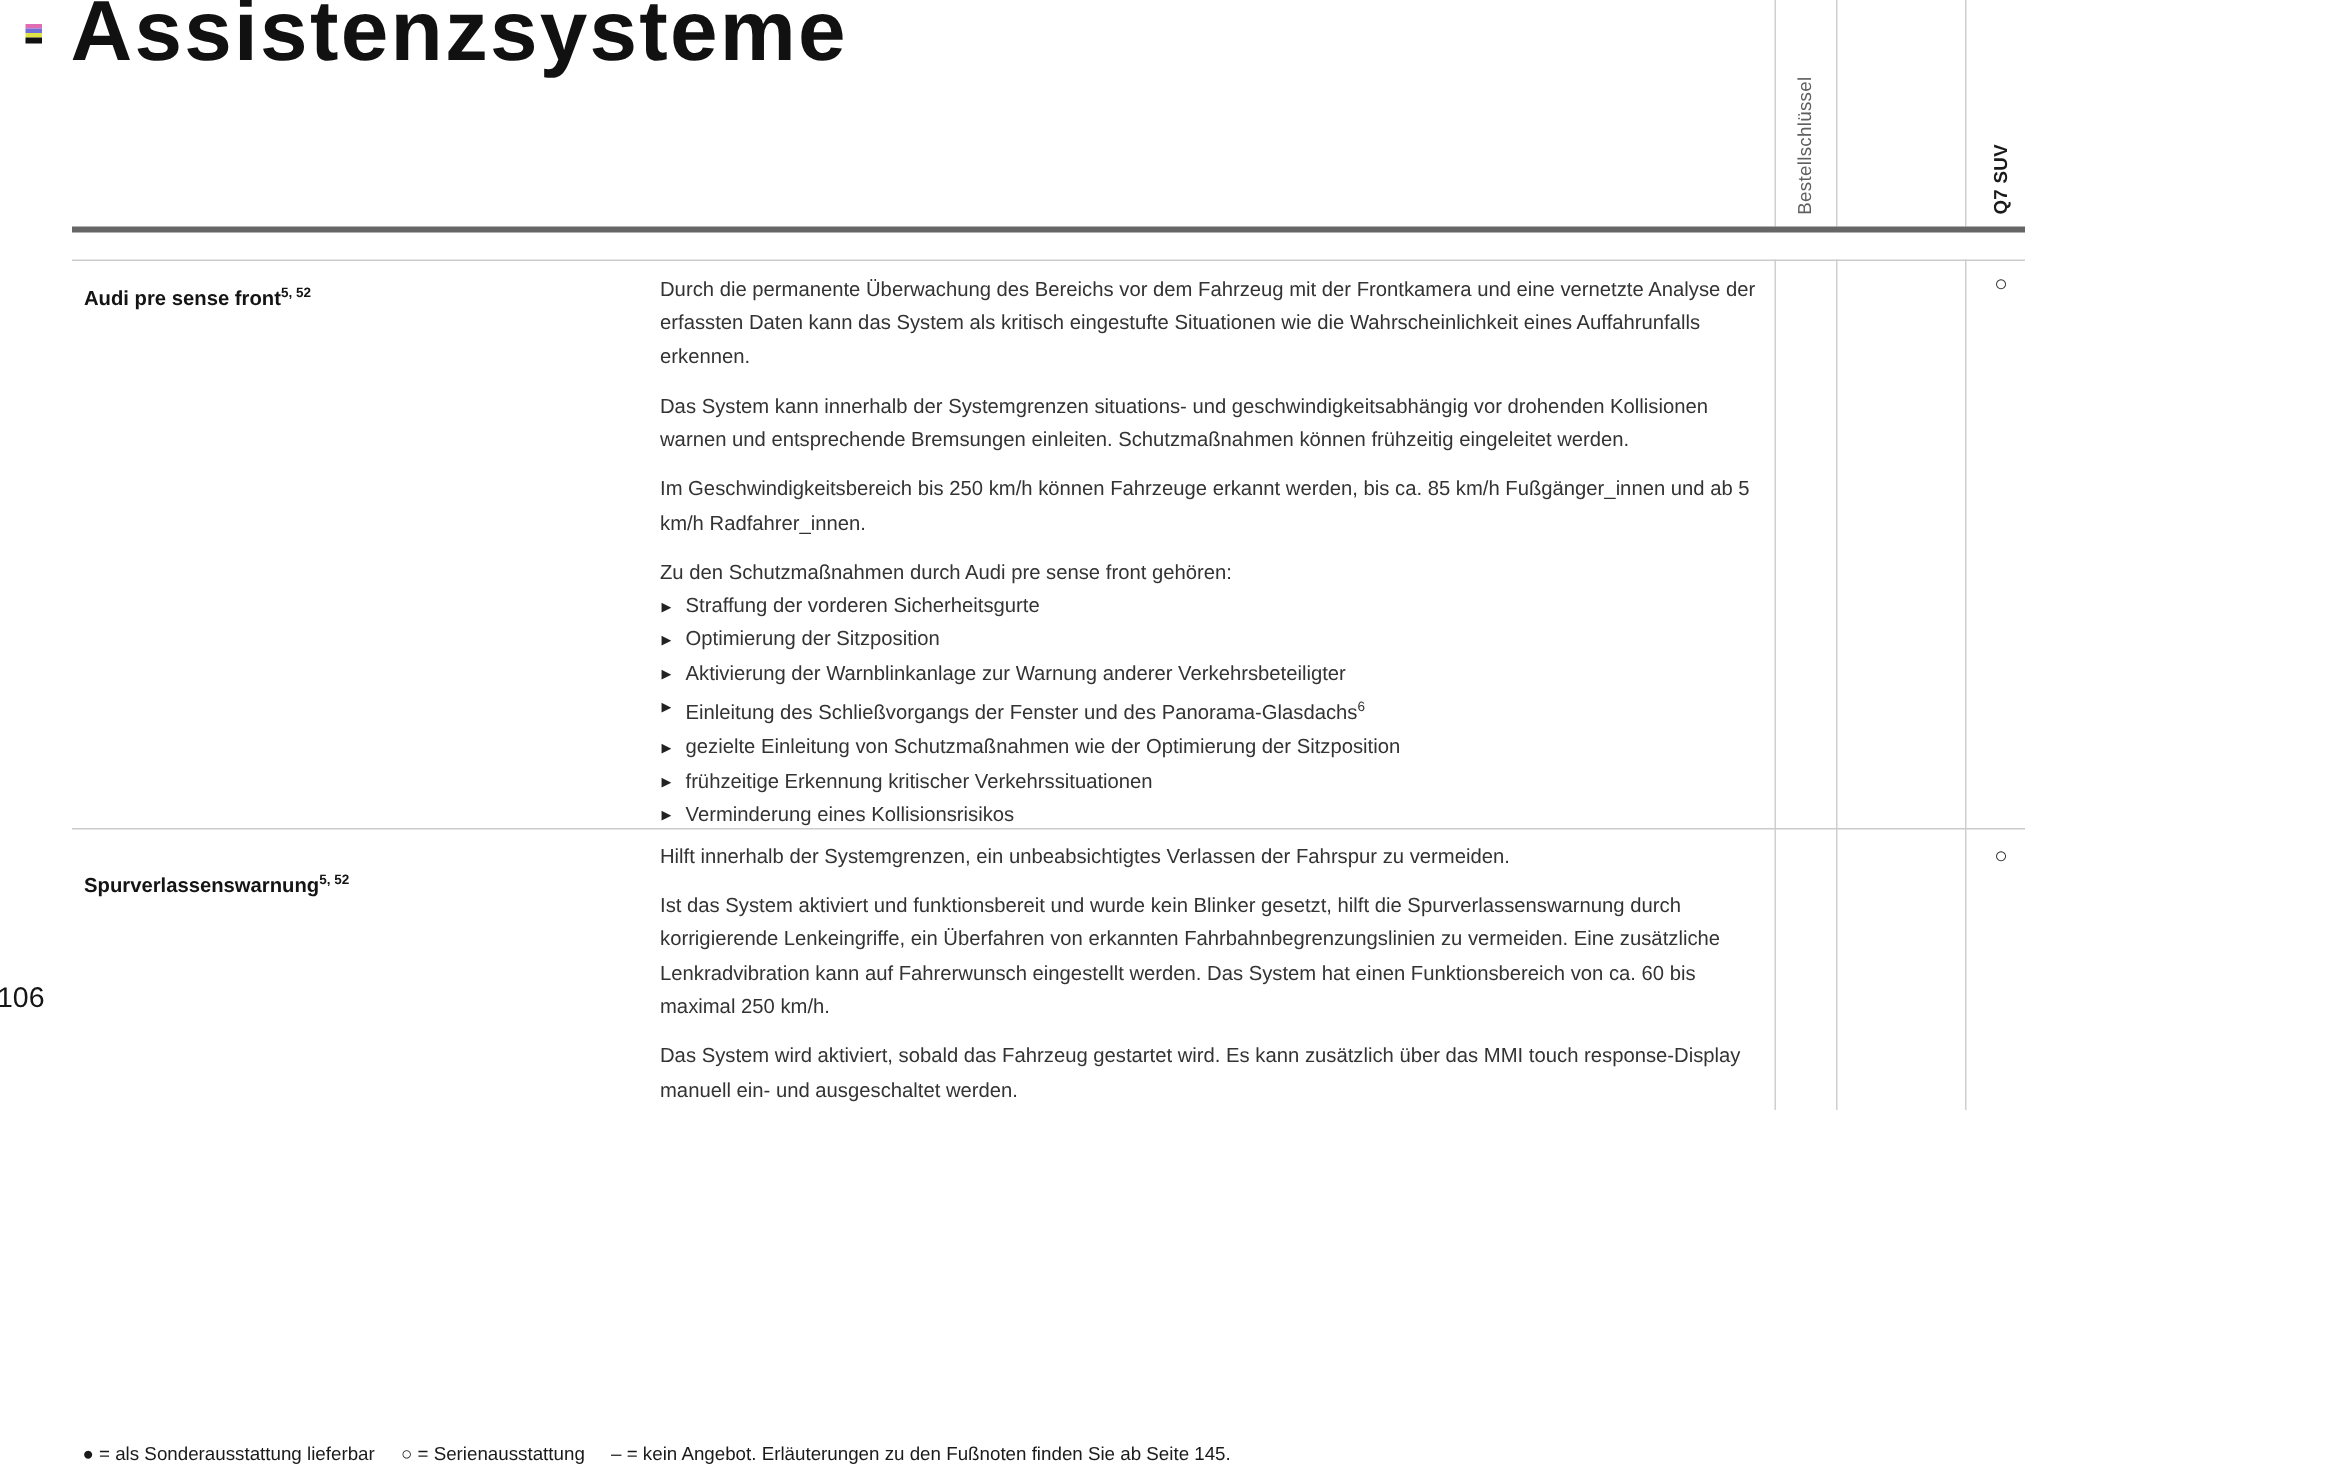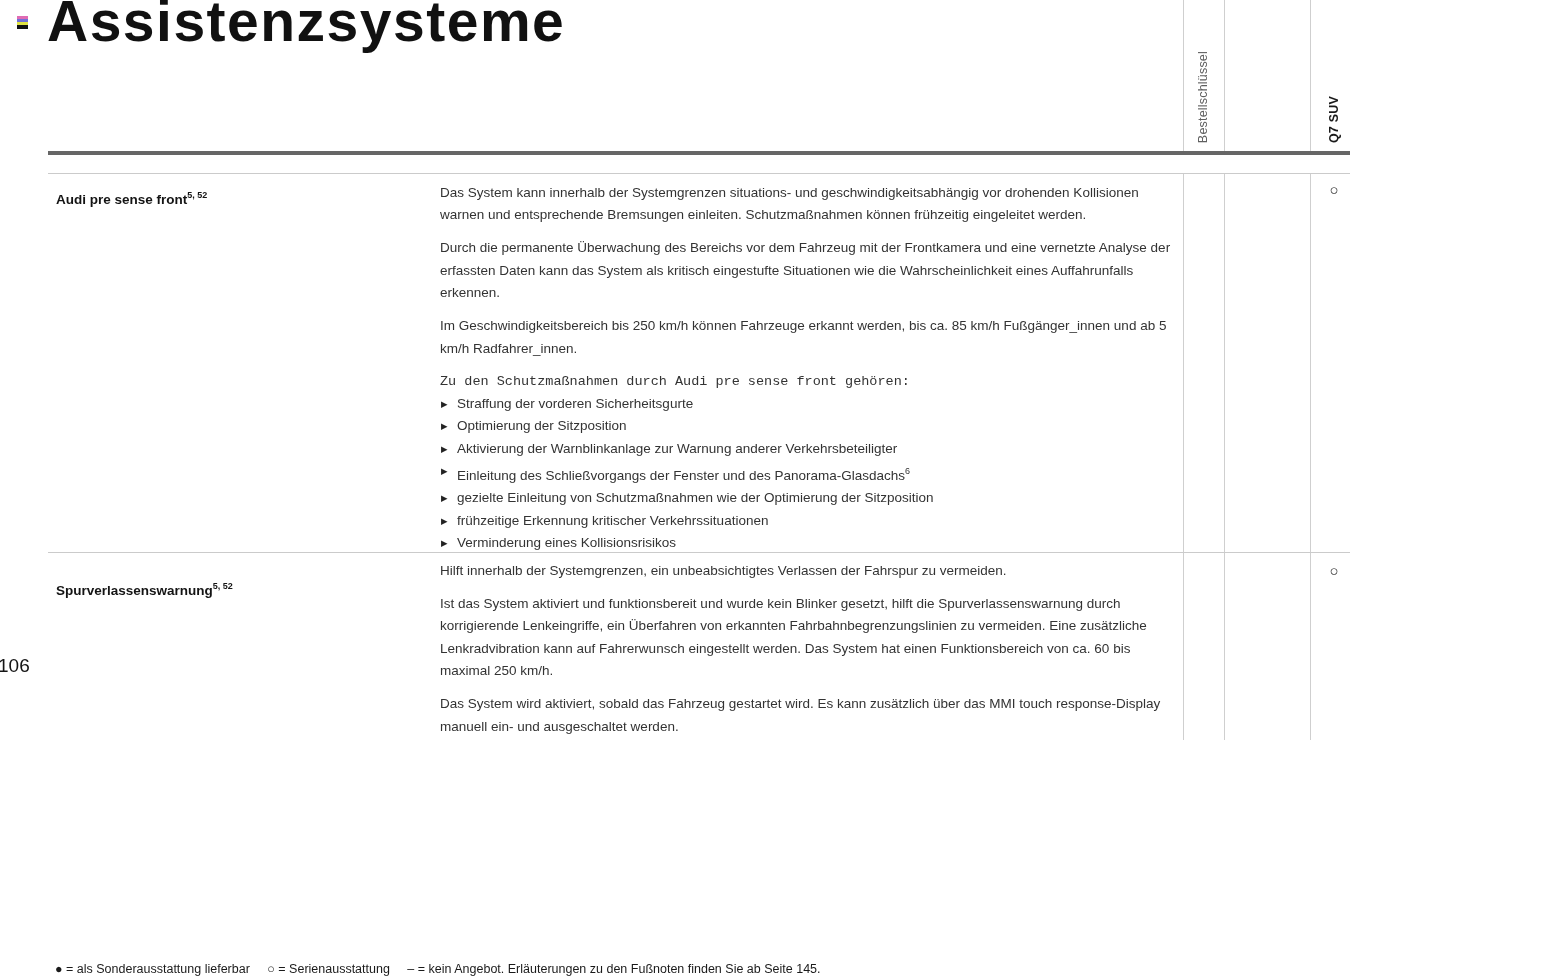--- a/index.html
+++ b/index.html
@@ -26,21 +26,21 @@
   .eur { position:absolute; left:1231px; top:46px; font-size:13px; line-height:22.3px; width:78px; }
   .eur .b { font-weight:bold; color:#1a1a1a; }
   .eur .g { color:#5f5f5f; }
 
   .feature-name { position:absolute; left:56px; width:370px; font-size:13.5px; line-height:22px;
                   font-weight:bold; color:#141414; }
   sup { font-size:9px; }
 
   .desc { position:absolute; left:440px; width:737px; font-size:13.5px; line-height:22.4px; color:#333; }
   .desc p { margin:0 0 10.6px; }
-  .desc p.intro { margin:0;font-family:Liberation Mono, monospace; }
+  .desc p.intro { margin:0; }
   .bullet { position:relative; padding-left:17px; }
   .bullet .tri { position:absolute; left:1px; top:0; font-size:8.5px; line-height:22.4px; color:#222; }
 
   .mark { position:absolute; width:16px; text-align:center; font-size:15px; line-height:20px; color:#2f2f2f; }
 
   .pagenum { position:absolute; left:-2px; top:656px; font-size:19px; line-height:20px; color:#151515; }
 
   .footer { position:absolute; left:55px; top:961px; font-size:12.5px; line-height:17px; color:#1a1a1a; white-space:nowrap; }
   .footer span { margin-right:14px; }
 </style>
@@ -110,22 +110,22 @@
   <div class="vwrap" style="left:1501px; width:47px">
     <div class="vlabel">
         <div>SQ7 SUV TFSI</div>
       </div>
   </div>
 
   <div class="feature-name" style="top:184px">
     <span>Audi pre sense front</span><sup>5, 52</sup>
   </div>
   <div class="desc" style="top:182px">
+    <p>Durch die permanente Überwachung des Bereichs vor dem Fahrzeug mit der Frontkamera und eine vernetzte Analyse der erfassten Daten kann das System als kritisch eingestufte Situationen wie die Wahrscheinlichkeit eines Auffahrunfalls erkennen.</p>
     <p>Das System kann innerhalb der Systemgrenzen situations- und geschwindigkeitsabhängig vor drohenden Kollisionen warnen und entsprechende Bremsungen einleiten. Schutzmaßnahmen können frühzeitig eingeleitet werden.</p>
-    <p>Durch die permanente Überwachung des Bereichs vor dem Fahrzeug mit der Frontkamera und eine vernetzte Analyse der erfassten Daten kann das System als kritisch eingestufte Situationen wie die Wahrscheinlichkeit eines Auffahrunfalls erkennen.</p>
     <p>Im Geschwindigkeitsbereich bis 250 km/h können Fahrzeuge erkannt werden, bis ca. 85 km/h Fußgänger_innen und ab 5 km/h Radfahrer_innen.</p>
     <p class="intro">Zu den Schutzmaßnahmen durch Audi pre sense front gehören:</p>
     <div class="bullet"><span class="tri">▶</span><span>Straffung der vorderen Sicherheitsgurte</span></div>
     <div class="bullet"><span class="tri">▶</span><span>Optimierung der Sitzposition</span></div>
     <div class="bullet"><span class="tri">▶</span><span>Aktivierung der Warnblinkanlage zur Warnung anderer Verkehrsbeteiligter</span></div>
     <div class="bullet"><span class="tri">▶</span><span>Einleitung des Schließvorgangs der Fenster und des Panorama-Glasdachs</span><sup>6</sup></div>
     <div class="bullet"><span class="tri">▶</span><span>gezielte Einleitung von Schutzmaßnahmen wie der Optimierung der Sitzposition</span></div>
     <div class="bullet"><span class="tri">▶</span><span>frühzeitige Erkennung kritischer Verkehrssituationen</span></div>
     <div class="bullet"><span class="tri">▶</span><span>Verminderung eines Kollisionsrisikos</span></div>
   </div>

